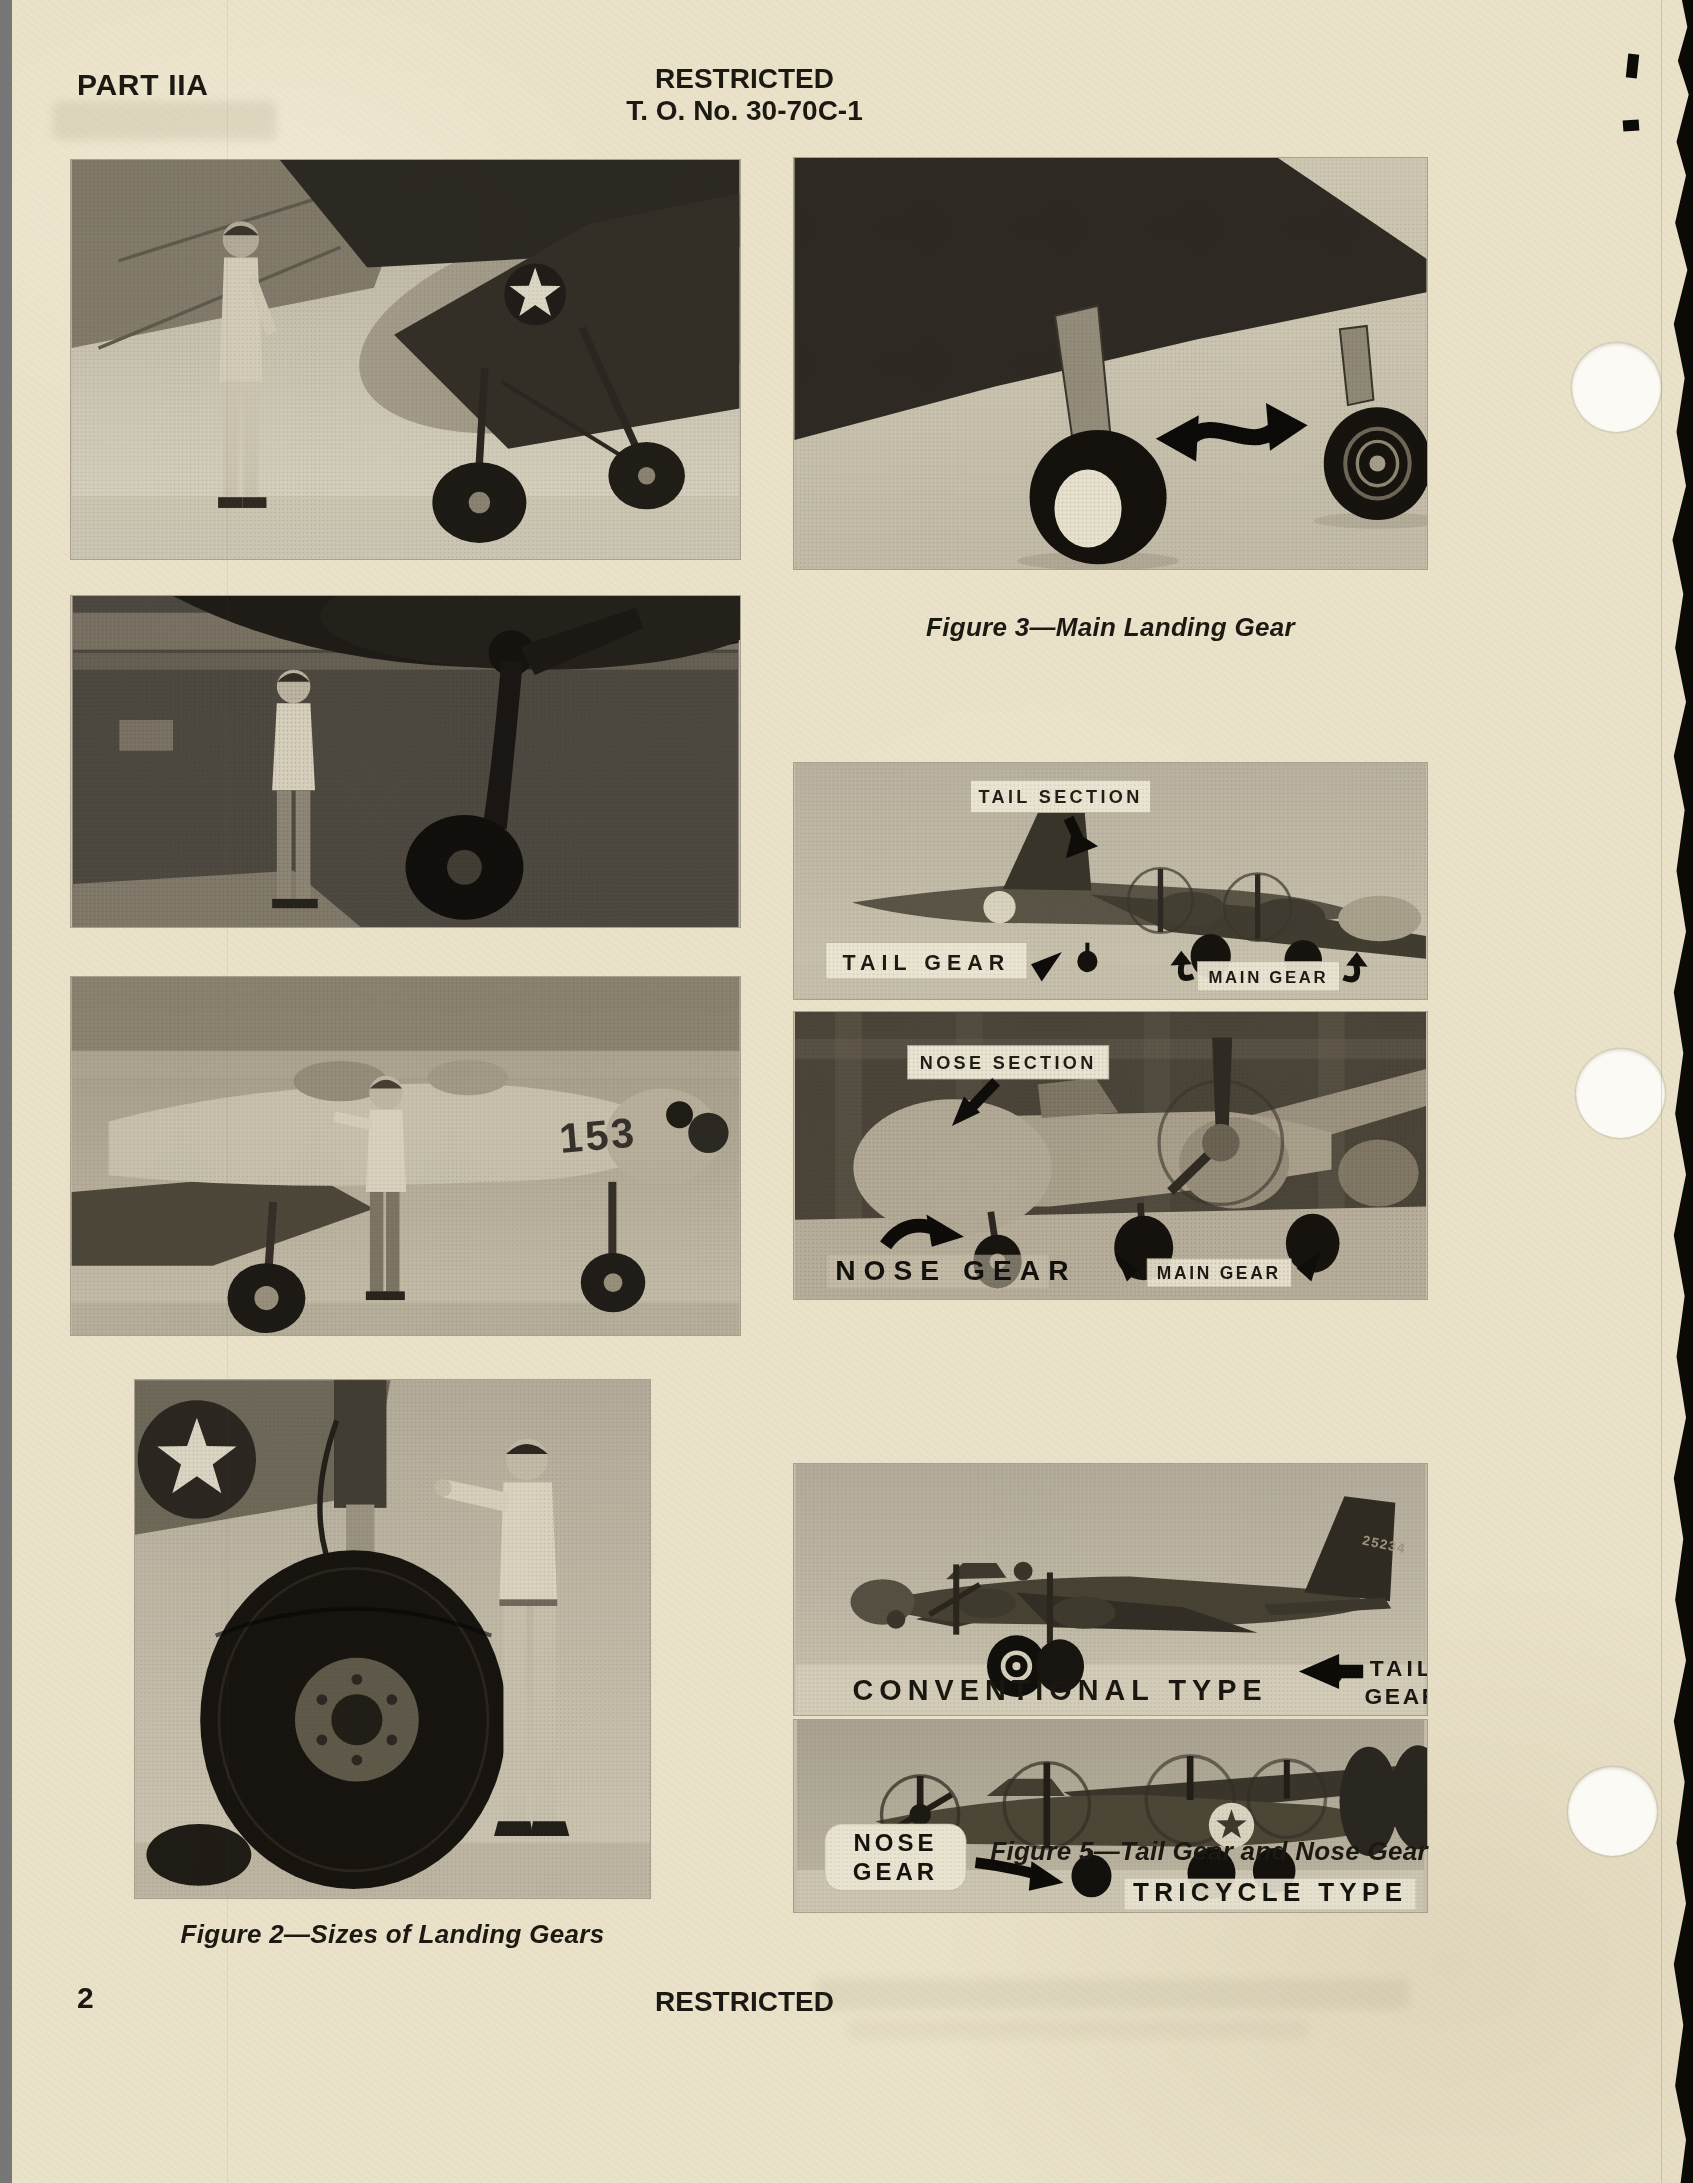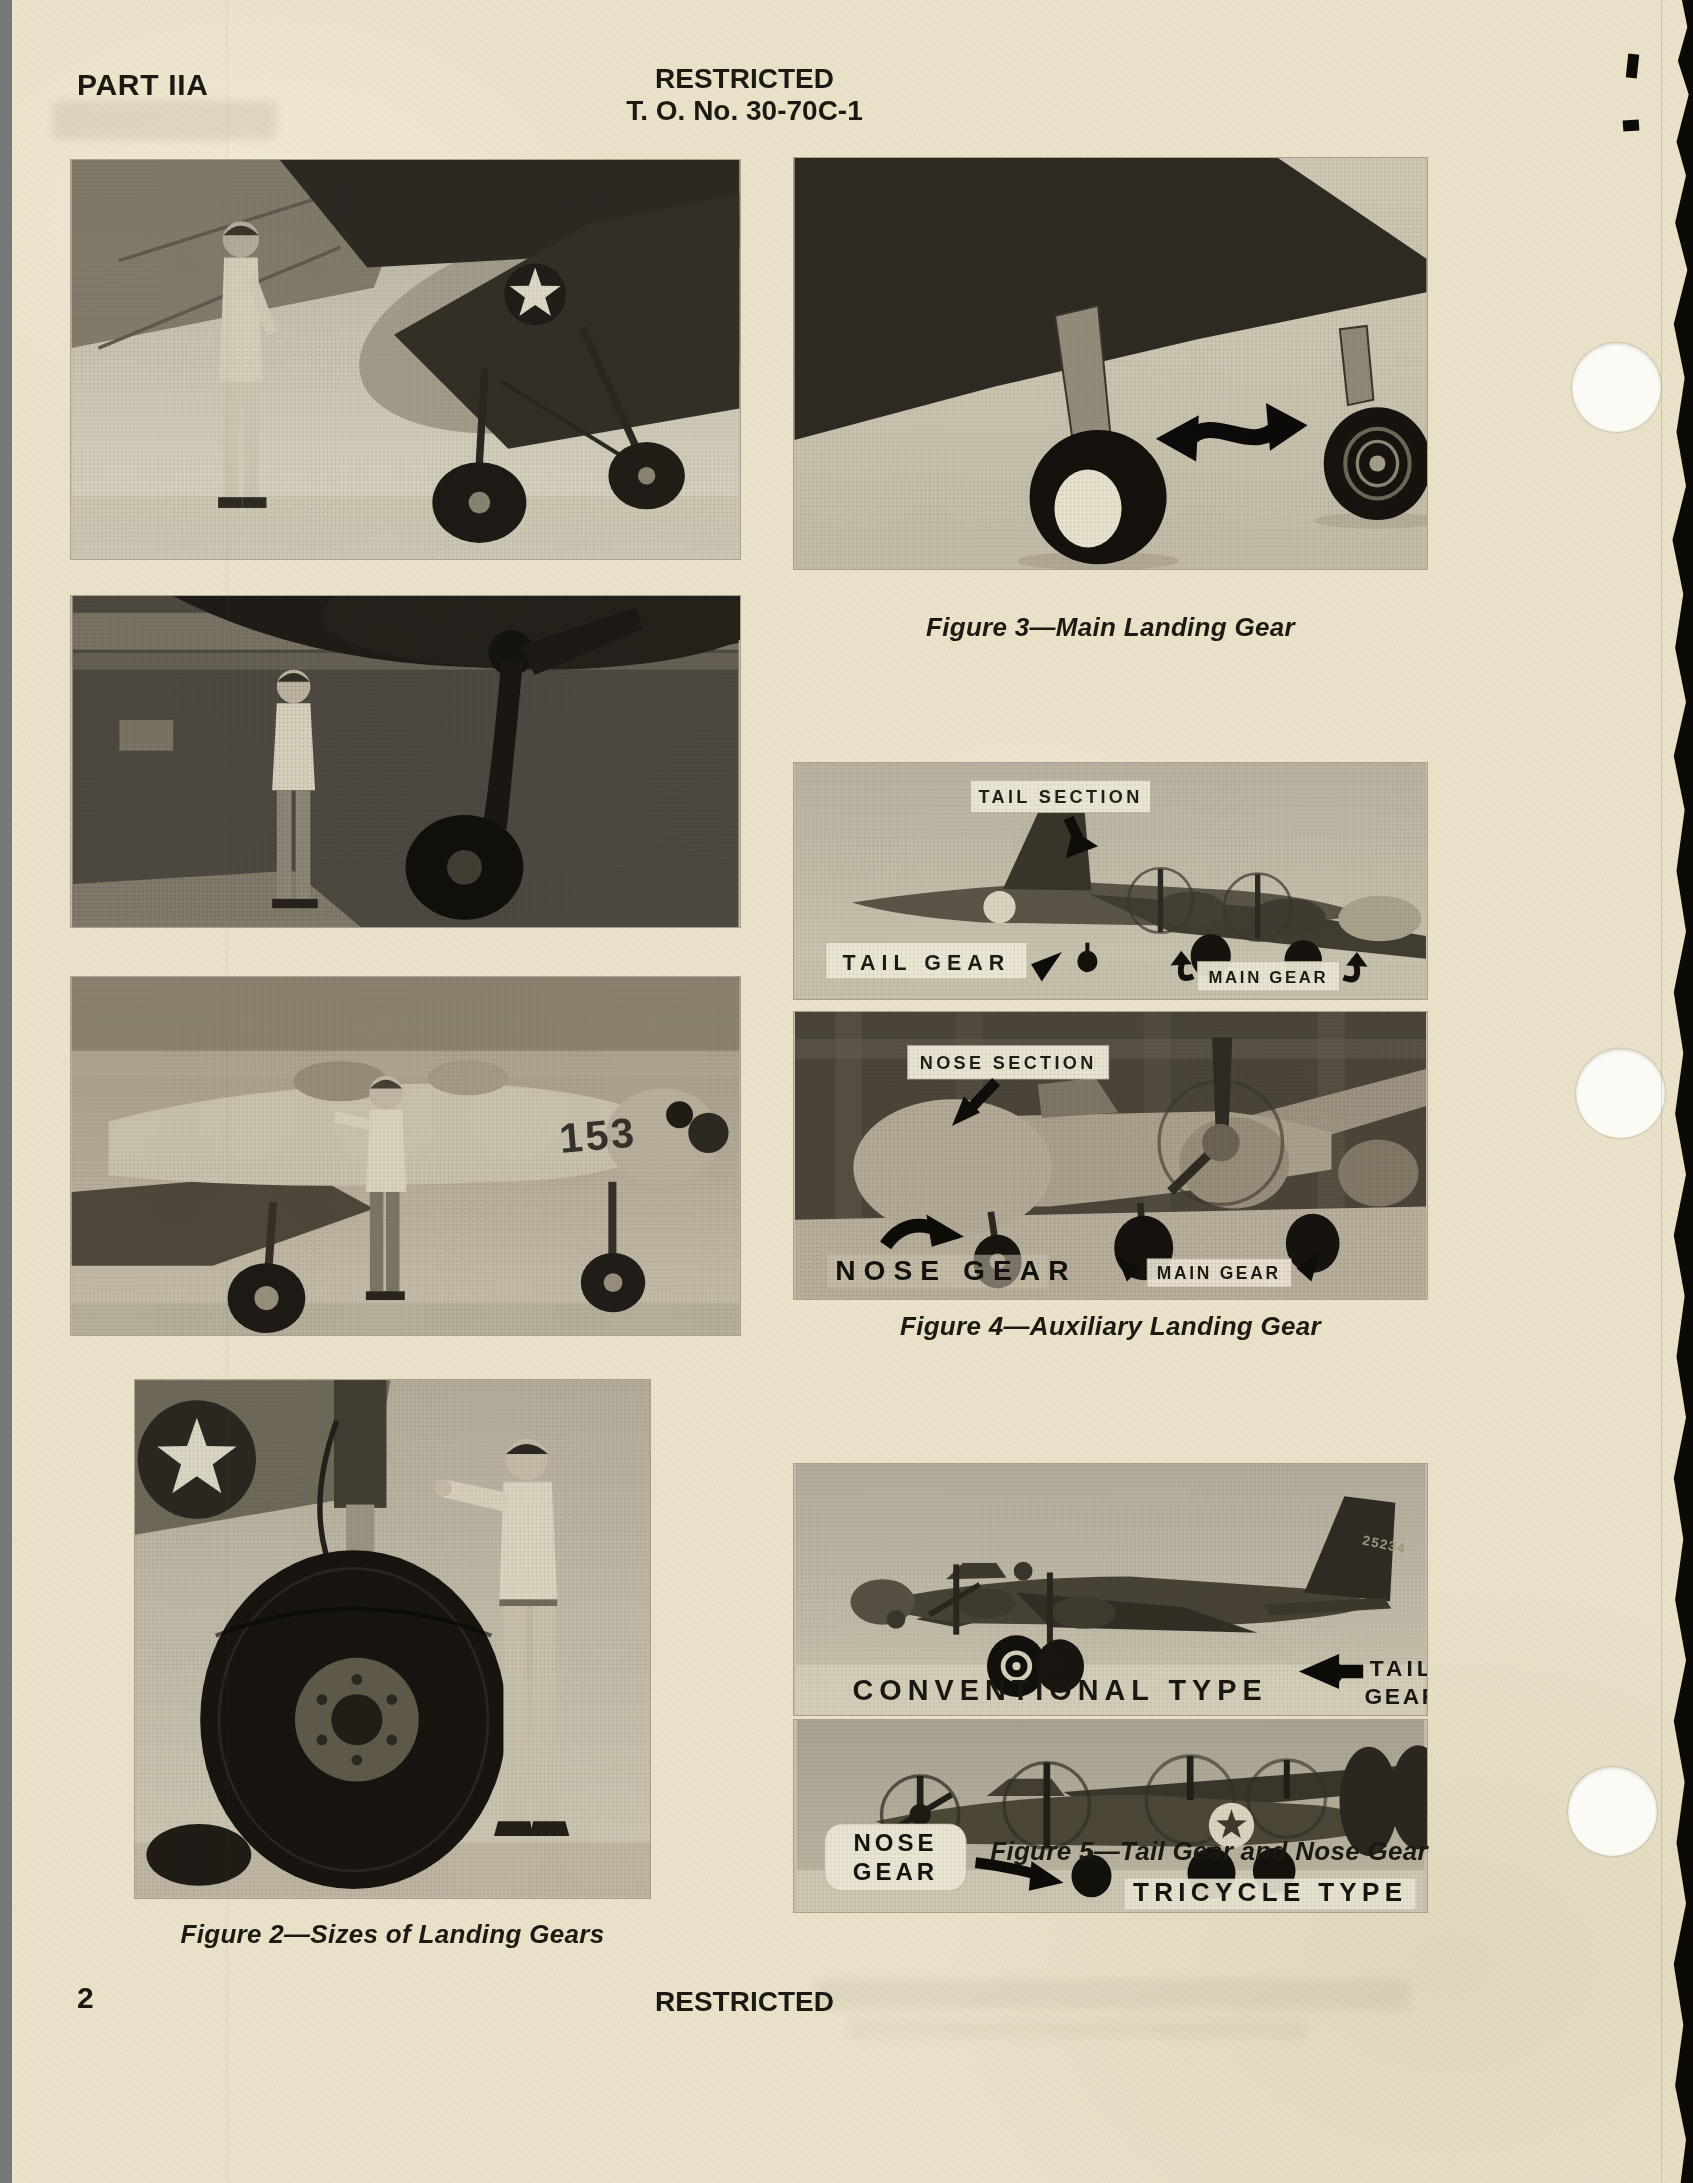--- a/index.html
+++ b/index.html
@@ -504,21 +504,20 @@
     <g>
       <rect x="492" y="238" width="436" height="46" fill="#e8e2d0" opacity=".92"></rect>
       <text x="710" y="272" text-anchor="middle" font-size="39" letter-spacing="8" fill="#15130e">TRICYCLE TYPE</text>
     </g>
     <rect width="941" height="288" fill="url(#htR5)"></rect>
   </svg>
   </div>
 
   <div class="caption cap-fig2">Figure 2—Sizes of Landing Gears</div>
   <div class="caption cap-fig3">Figure 3—Main Landing Gear</div>
-  <div class="caption cap-fig4">Figure 4—Auxiliary Landing Gear</div>
   <div class="caption cap-fig5">Figure 5—Tail Gear and Nose Gear</div>
 
   <div class="ftr-page">2</div>
   <div class="ftr-restricted">RESTRICTED</div>
 
   <div class="hole hole1"></div>
   <div class="hole hole2"></div>
   <div class="hole hole3"></div>
 
   <div class="crease crease2"></div>

